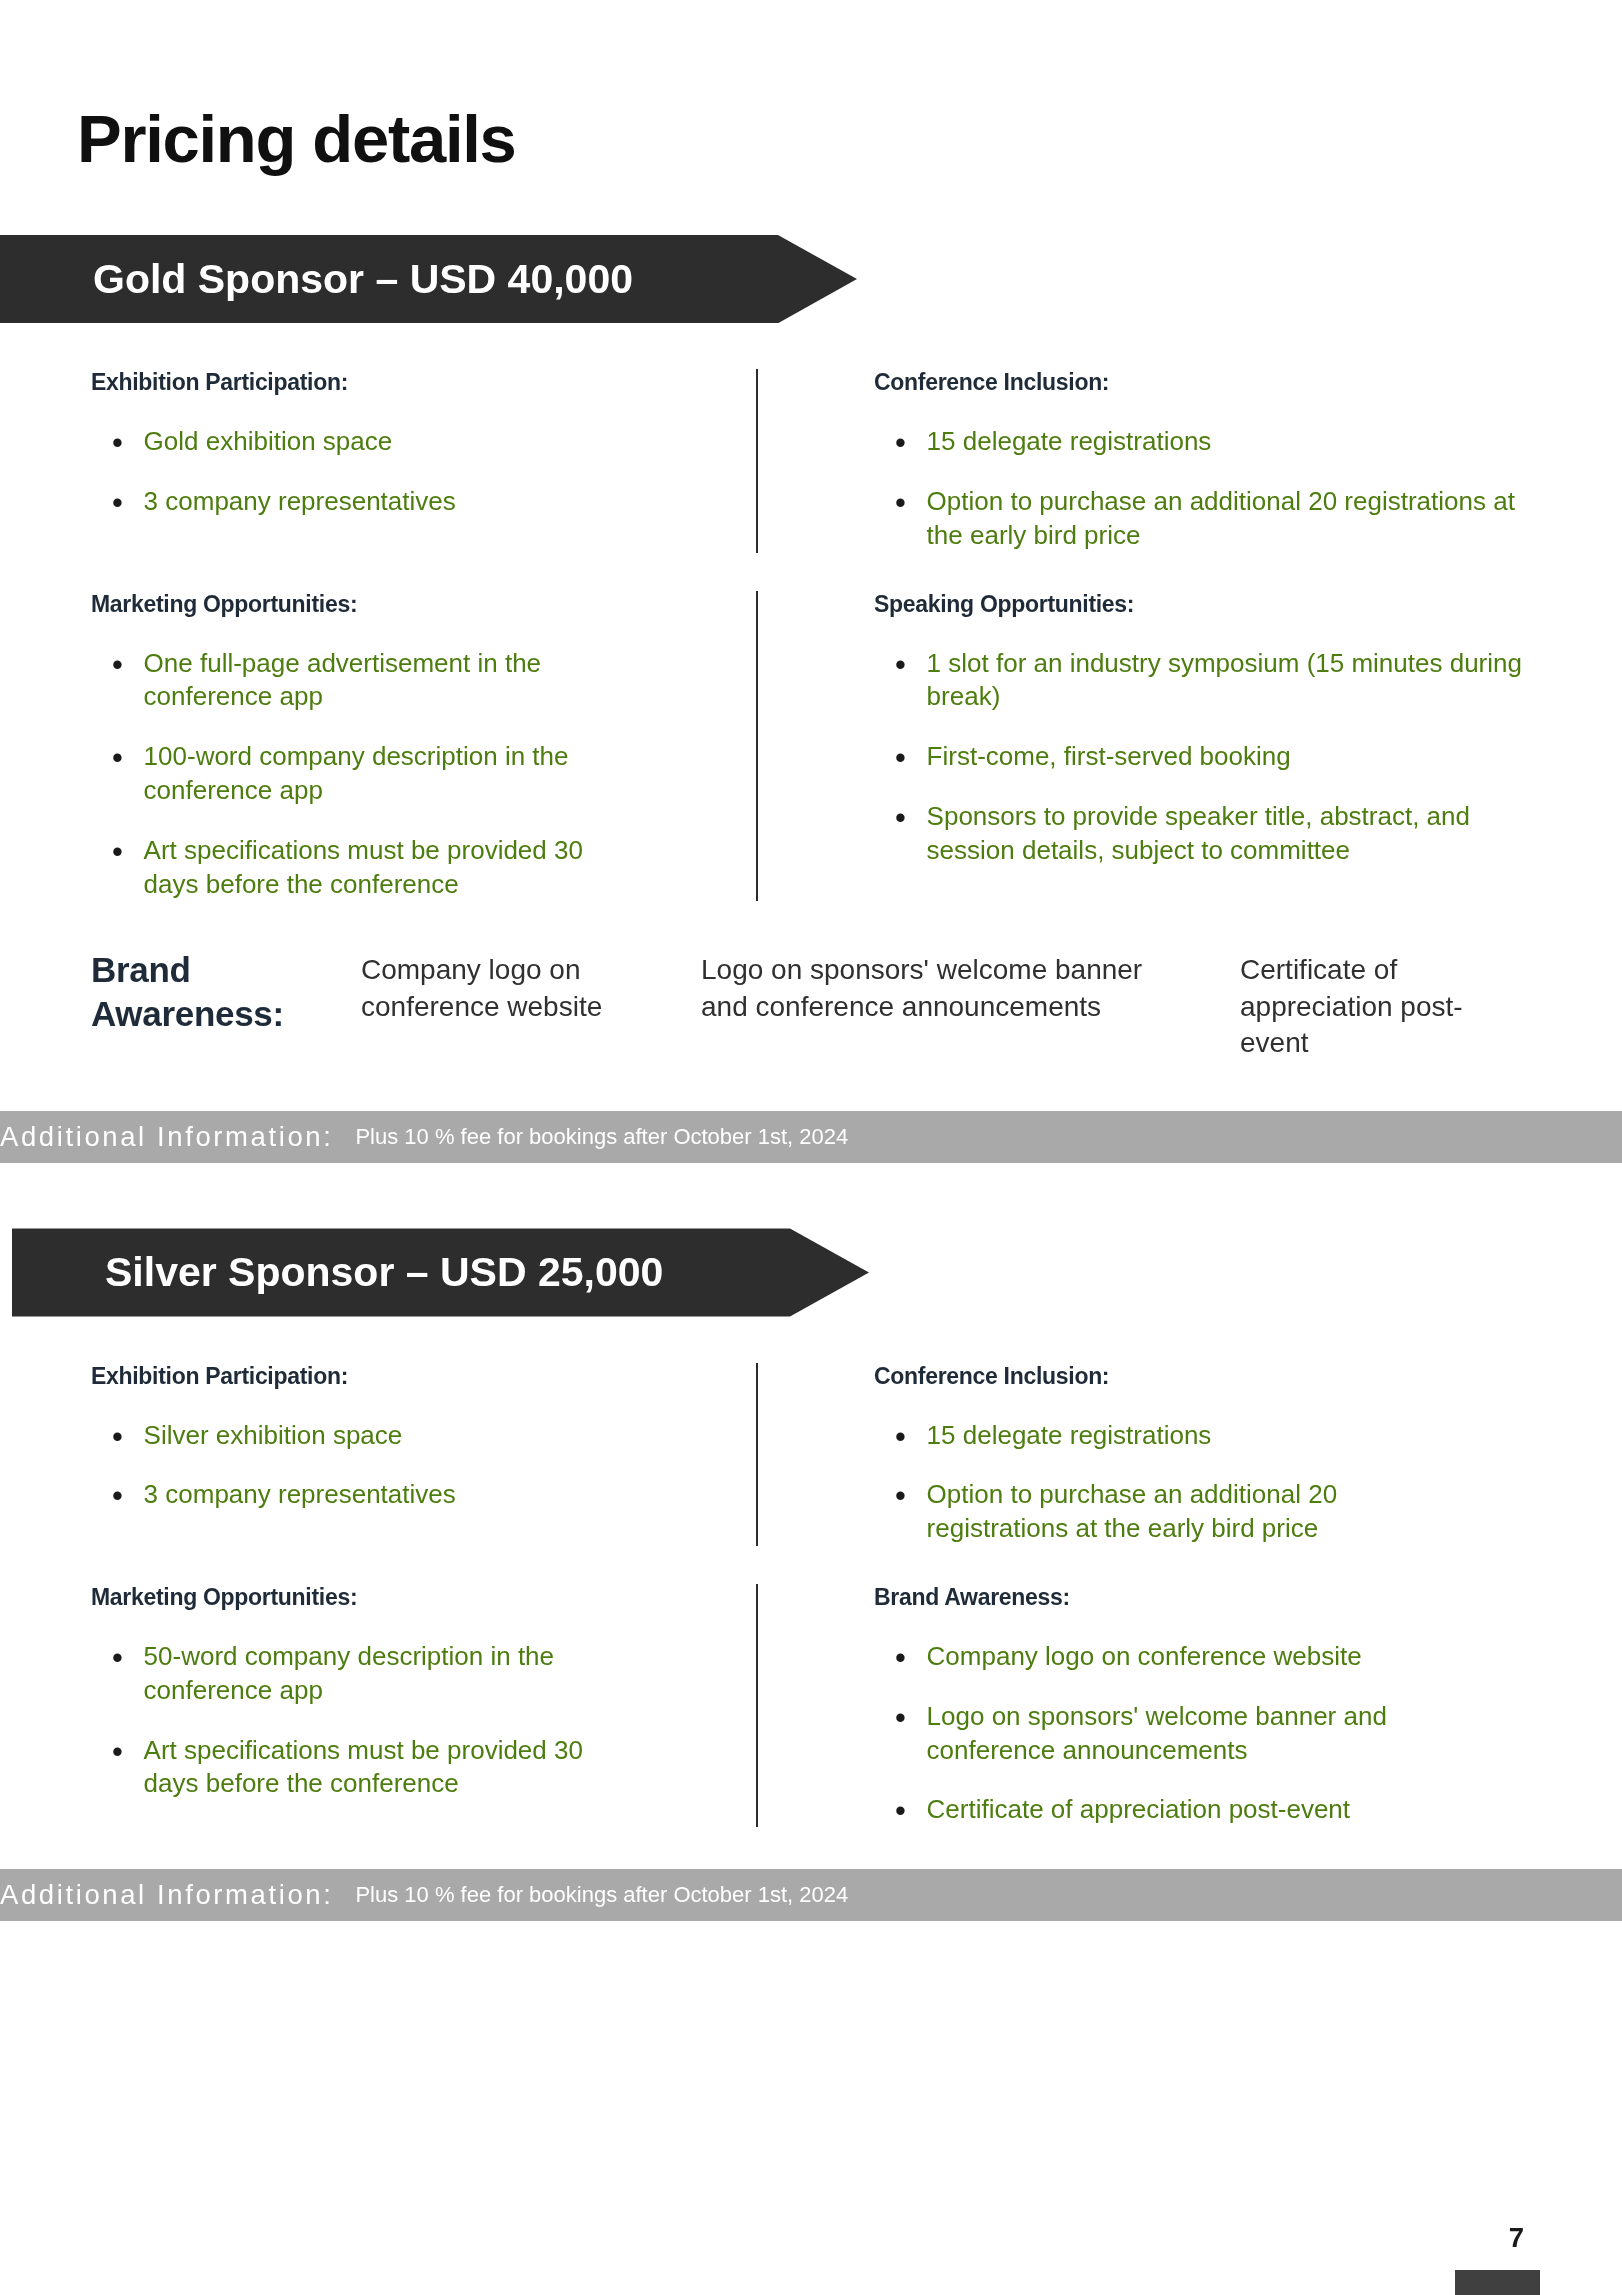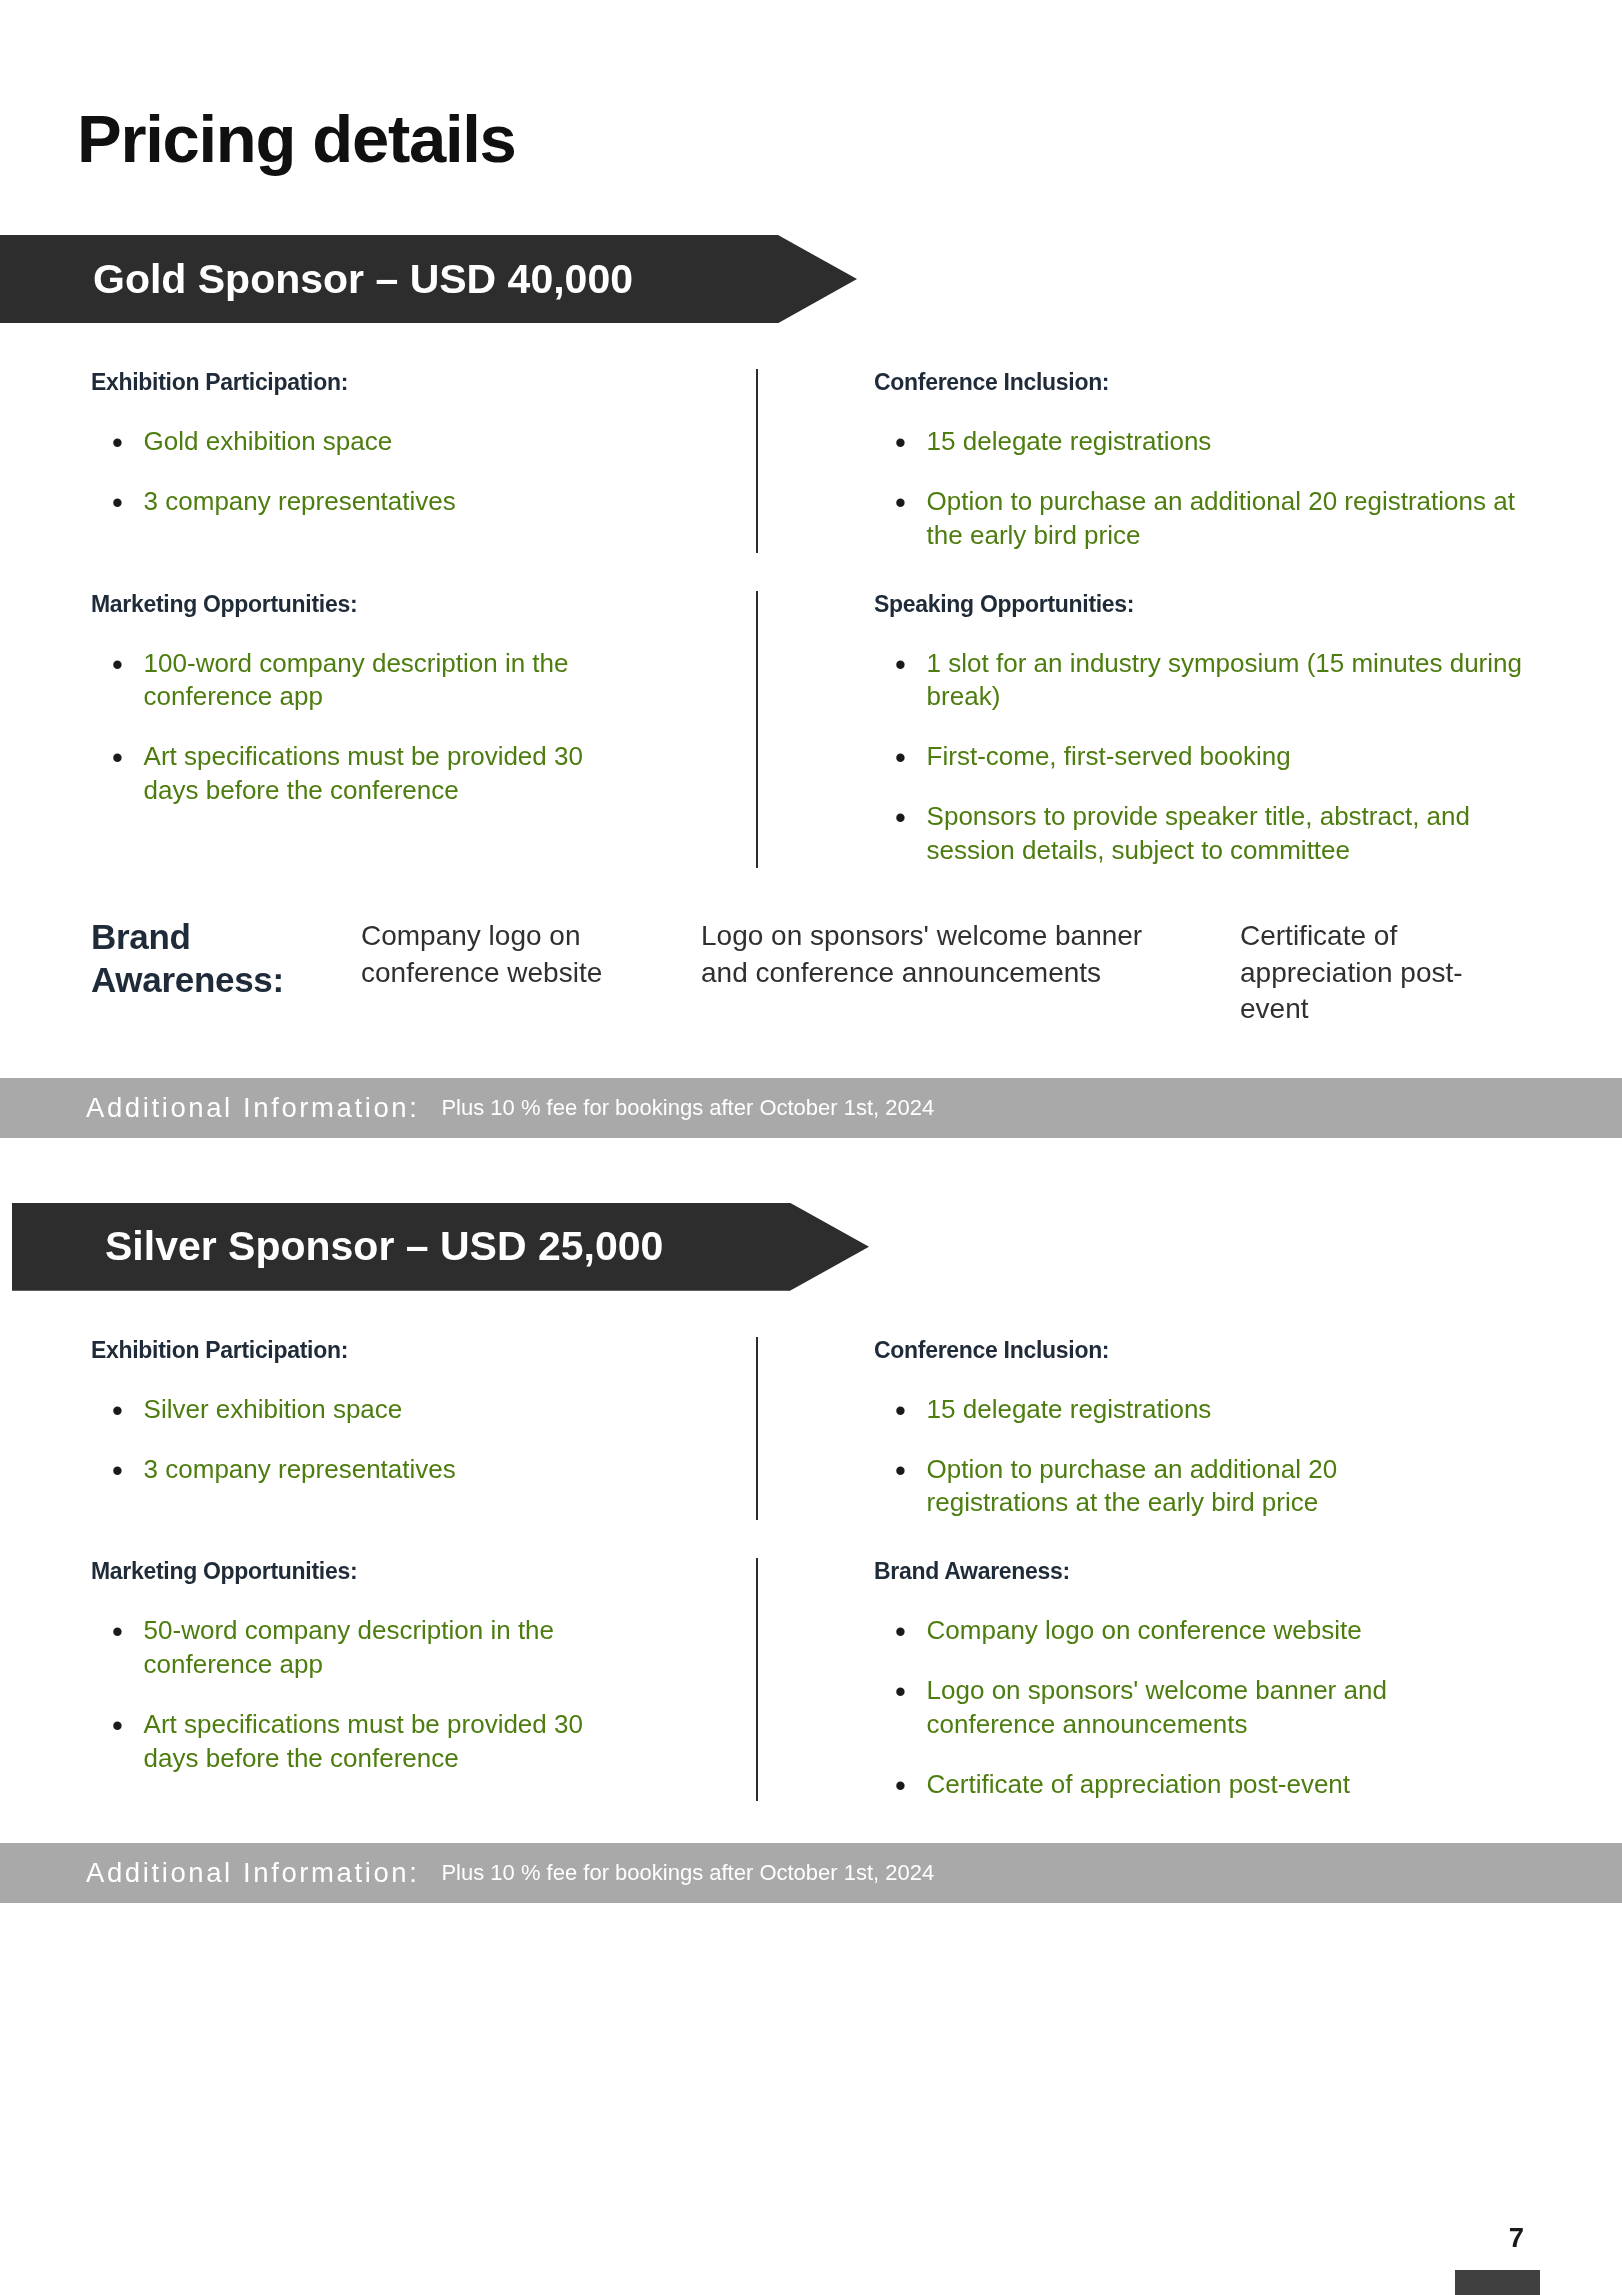--- a/index.html
+++ b/index.html
@@ -74,23 +74,23 @@
     font-size:35px; font-weight:700; color:#1f2b38;
     max-width:229px; line-height:1.25; letter-spacing:-0.3px;
   }
   .brand-item { font-size:28px; line-height:1.3; margin-top:3.9px; color:#303030; }
   .brand-item.b0 { max-width:308px; }
   .brand-item.b1 { max-width:452px; }
   .brand-item.b2 { max-width:288px; }
 
   
   .band {
-    width:1623px; height:60px; background:#a9a9a9;
+    width:1623px; height:52px; background:#a9a9a9;
     display:flex; align-items:center; gap:22px;
-    padding-left:86px; color:#ffffff;
+    color:#ffffff;
   }
   .gold .band { margin-top:50px; }
   .silver .band { margin-top:42px; }
   .band-label { font-size:27.5px; font-weight:500; letter-spacing:2.6px; }
   .band-text { font-size:22px; font-weight:400; }
 
   
   .page-number {
     position:absolute; right:99px; bottom:41px;
     font-size:27.5px; font-weight:700; color:#1a1a1a;
@@ -126,20 +126,21 @@
           <li>15 delegate registrations</li>
           <li>Option to purchase an additional 20 registrations at the early bird price</li>
         </ul>
       </div>
     </div>
 
     <div class="cols row2">
       <div class="col col-left">
         <h2 class="sec">Marketing Opportunities:</h2>
         <ul class="bullets">
+          <li>One full-page advertisement in the conference app</li>
           <li>100-word company description in the conference app</li>
           <li>Art specifications must be provided 30 days before the conference</li>
         </ul>
       </div>
       <div class="col col-right">
         <h2 class="sec">Speaking Opportunities:</h2>
         <ul class="bullets">
           <li>1 slot for an industry symposium (15 minutes during break)</li>
           <li>First-come, first-served booking</li>
           <li>Sponsors to provide speaker title, abstract, and session details, subject to committee</li>

